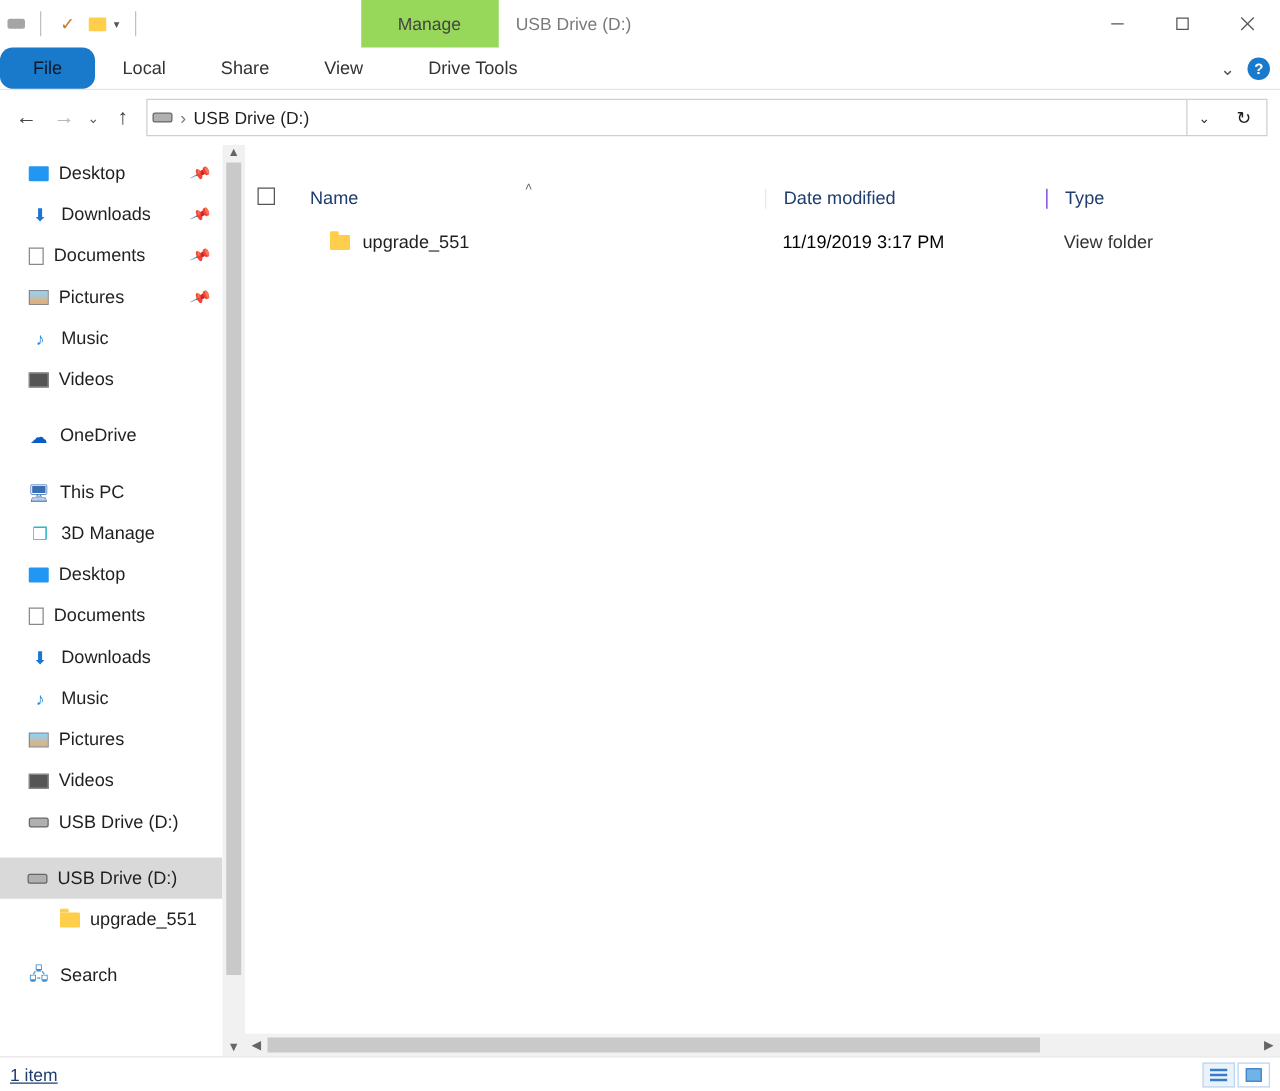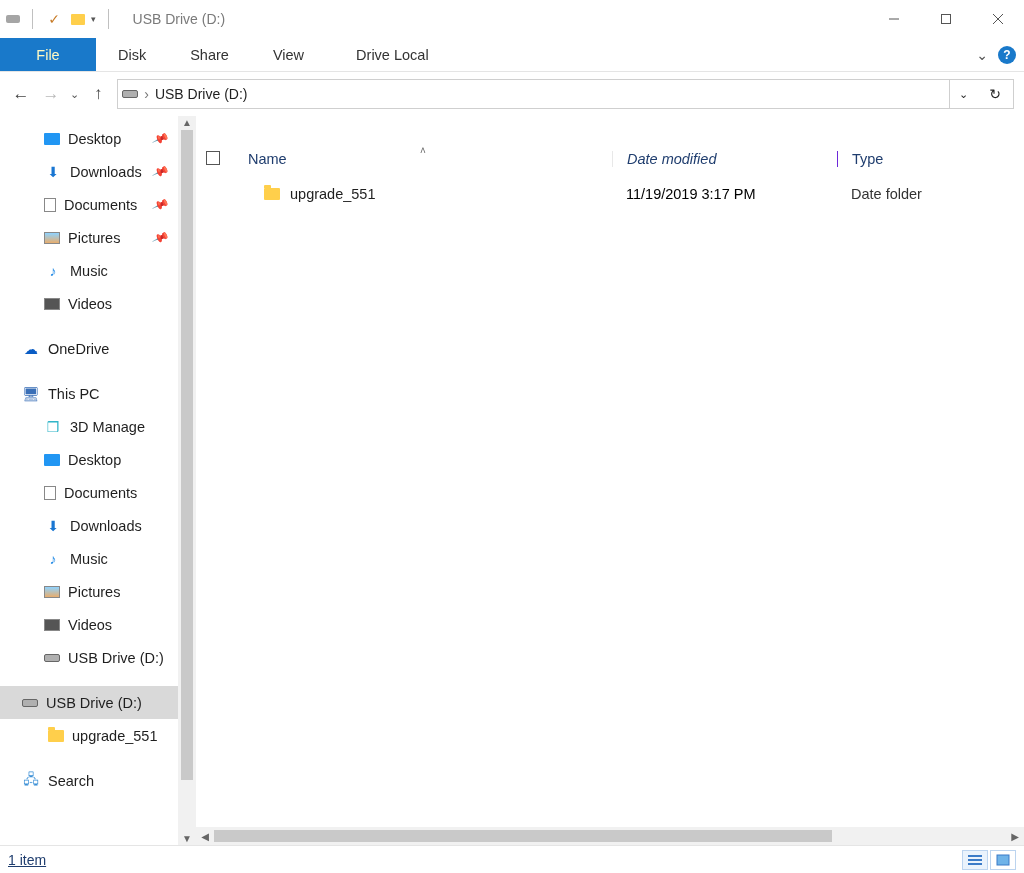--- a/index.html
+++ b/index.html
@@ -74,26 +74,27 @@
 
   
   .ribbon {
     height: 34px;
     display: flex;
     align-items: stretch;
     border-bottom: 1px solid #e5e5e5;
   }
   .file-tab {
     background: #1979ca;
-    color: #fef9c3;
-    width: 96px;
+    color: #0f172a;
+    width: 76px;
     display: flex;
     align-items: center;
     justify-content: center;
     font-size: 14.5px;
+    border-radius: 10px;
   }
   .ribbon-tab {
     padding: 0 22px;
     display: flex;
     align-items: center;
     font-size: 14.5px;
     color: #333;
   }
   .ribbon-right {
     margin-left: auto;
@@ -162,21 +163,21 @@
   }
   .nav-tree {
     flex:1;
     padding-top: 6px;
     overflow: hidden;
   }
   .tree-item {
     display: flex;
     align-items: center;
     height: 33px;
-    padding-left: 44px;
+    padding-left: 23px;
     font-size: 14.5px;
     gap: 8px;
     position: relative;
   }
   .tree-item.lvl0 { padding-left: 22px; font-size: 14.5px; }
   .tree-item.lvl2 { padding-left: 48px; }
   .tree-item .pin {
     position:absolute; right:10px; color:#9a9a9a; font-size:12px;
     transform: rotate(20deg);
   }
@@ -205,21 +206,21 @@
     height: 38px;
     display:flex;
     align-items:center;
     color:#1f3d6e;
     font-size: 14.5px;
     margin-top: 24px;
   }
   .colh { padding-left: 14px; position:relative; }
   .colh.chk { width: 38px; padding-left: 10px; }
   .colh.name { width: 378px; }
-  .colh.date { width: 225px; border-left:1px solid #e8e8e8;font-style:italic; }
+  .colh.date { width: 225px; border-left:1px solid #e8e8e8; }
   .colh.type { flex:1; border-left:1px solid #6d28d9; }
   .sort-caret {
     position:absolute; top:-6px; left:50%; transform:translateX(-50%);
     font-size:10px; color:#666;
   }
   .checkbox {
     width:14px;height:14px;border:1px solid #555;display:inline-block;
   }
   .rows { flex:1; overflow:hidden; }
   .row {
@@ -275,20 +276,23 @@
 
 <div class="titlebar">
   <div class="qat">
     <span class="ic ic-qat-drive"></span>
     <span class="divider-v"></span>
     <span class="ic ic-qat-check">✓</span>
     <span class="ic ic-qat-folder"></span>
     <span class="qat-drop">▾</span>
     <span class="divider-v"></span>
   </div>
+  <div class="titlebar-tabs">
+    <div class="context-tab">Manage</div>
+  </div>
   <div class="title-text">USB Drive (D:)</div>
   <div class="win-controls">
     <div class="win-btn">
       <svg width="12" height="12">
           <line x1="1" y1="6" x2="11" y2="6" stroke="#555" stroke-width="1"></line>
         </svg>
     </div>
     <div class="win-btn">
       <svg width="12" height="12">
           <rect x="1.5" y="1.5" width="9" height="9" fill="none" stroke="#555" stroke-width="1"></rect>
@@ -298,24 +302,24 @@
       <svg width="12" height="12">
           <line x1="1" y1="1" x2="11" y2="11" stroke="#555"></line>
           <line x1="11" y1="1" x2="1" y2="11" stroke="#555"></line>
         </svg>
     </div>
   </div>
 </div>
 
 <div class="ribbon">
   <div class="file-tab">File</div>
-  <div class="ribbon-tab">Disk</div>
+  <div class="ribbon-tab">Local</div>
   <div class="ribbon-tab">Share</div>
   <div class="ribbon-tab">View</div>
-  <div class="ribbon-tab" style="margin-left:8px">Drive Local</div>
+  <div class="ribbon-tab" style="margin-left:8px">Drive Tools</div>
   <div class="ribbon-right">
     <span class="chev-help">⌄</span>
     <span class="help-badge">?</span>
   </div>
 </div>
 
 <div class="navrow">
   <span class="nav-btn">←</span>
   <span class="nav-btn disabled">→</span>
   <span class="nav-split">⌄</span>
@@ -440,21 +444,21 @@
       <div class="colh type">Type</div>
     </div>
     <div class="rows" id="rows">
         <div class="row">
           <div class="cell chk"></div>
           <div class="cell name">
             <span class="ic ic-folder"></span>
             <span>upgrade_551</span>
           </div>
           <div class="cell date"><span>11/19/2019 3:17 PM</span></div>
-          <div class="cell type"><span>Date folder</span></div>
+          <div class="cell type"><span>View folder</span></div>
         </div>
       </div>
     <div class="h-scroll">
       <div class="arr">◀</div>
       <div class="track">
           <div class="thumb"></div>
         </div>
       <div class="arr">▶</div>
     </div>
   </div>

